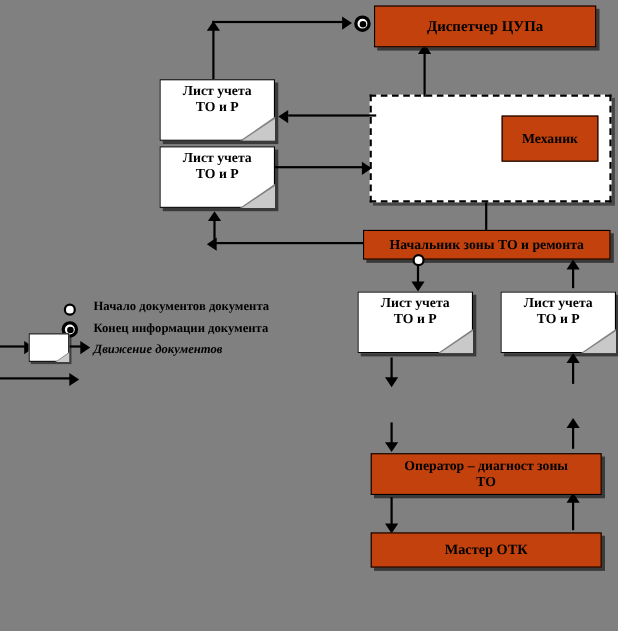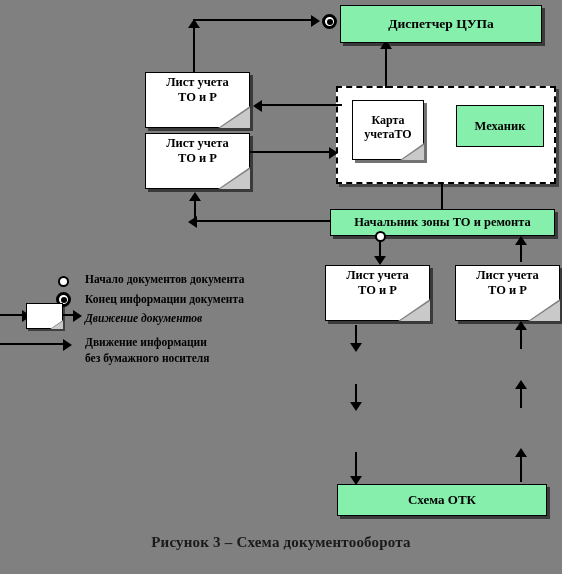--- a/index.html
+++ b/index.html
@@ -9,21 +9,21 @@
     font-family:"Liberation Serif", serif;
     overflow:hidden;
     position:relative;
   }
 
   .canvas{position:absolute;left:0;top:0;width:562px;height:574px;}
 
   
   .node{
     position:absolute;
-    background:#86efac;
+    background:#c2410c;
     border:1px solid #000000;
     box-sizing:border-box;
     color:#000000;
     font-weight:bold;
     font-family:"Liberation Serif", serif;
     text-align:center;
     display:flex;
     align-items:center;
     justify-content:center;
     line-height:1.18;
@@ -188,29 +188,20 @@
   </div>
 
   <div class="ln lnh" style="left:262px;top:104px;width:80px;"></div>
   <div class="arrow left" style="left:253px;top:100px;"></div>
 
   <div class="ln lnh" style="left:250px;top:151px;width:85px;"></div>
   <div class="arrow right" style="left:329px;top:147px;"></div>
 
   <div class="dashed-group" style="left:336px;top:86px;width:220px;height:98px;"></div>
 
-  <div class="doc" style="left:352px;top:100px;width:72px;height:60px;">
-    <div class="sheet"></div>
-    <div class="fold" style="width:24px;height:17px;">
-      <span class="tri1" style="border-left-width:24px;border-bottom-width:17px;"></span>
-      <span class="tri2" style="border-left-width:22px;border-bottom-width:15px;"></span>
-    </div>
-    <div class="txt" style="font-size:12px;white-space:pre-line;padding-bottom:6px;">Карта
-учетаТО</div>
-  </div>
 
   <div class="node shadow" style="left:330px;top:209px;width:225px;height:27px;font-size:12.5px;">
     <span class="lbl">Начальник зоны ТО и ремонта</span>
   </div>
 
   <div class="node" style="left:456px;top:105px;width:88px;height:42px;font-size:12.5px;">
     <span class="lbl">Механик</span>
   </div>
 
   <div class="ln lnv" style="left:441px;top:184px;height:25px;"></div>
@@ -254,29 +245,33 @@
   <div class="ln lnv" style="left:520px;top:325px;height:24px;"></div>
   <div class="arrow up" style="left:515px;top:321px;"></div>
 
 
   <div class="ln lnv" style="left:355px;top:384px;height:22px;"></div>
   <div class="arrow down" style="left:350px;top:402px;"></div>
 
   <div class="ln lnv" style="left:520px;top:384px;height:24px;"></div>
   <div class="arrow up" style="left:515px;top:380px;"></div>
 
+  <div class="node shadow" style="left:337px;top:412px;width:210px;height:38px;font-size:12.5px;align-items:flex-start;padding-top:3px;">
+    <span class="lbl" style="white-space:pre-line;">Оператор – диагност зоны
+ТО</span>
+  </div>
 
   <div class="ln lnv" style="left:355px;top:452px;height:28px;"></div>
   <div class="arrow down" style="left:350px;top:476px;"></div>
 
   <div class="ln lnv" style="left:520px;top:452px;height:30px;"></div>
   <div class="arrow up" style="left:515px;top:448px;"></div>
 
   <div class="node shadow" style="left:337px;top:484px;width:210px;height:32px;font-size:13px;">
-    <span class="lbl">Схема ОТК</span>
+    <span class="lbl">Мастер ОТК</span>
   </div>
 
   <div class="legend">
 
     <div class="marker-start" style="left:58px;top:8px;"></div>
     <div class="legend-row" style="left:85px;top:5px;">
       <span class="legend-text">Начало документов документа</span>
     </div>
 
     <div class="marker-end" style="left:56px;top:24px;">
@@ -289,29 +284,24 @@
     <div class="ln lnh" style="left:0px;top:46px;width:28px;"></div>
     <div class="arrow right" style="left:22px;top:42px;"></div>
     <div class="ln lnh" style="left:63px;top:46px;width:16px;"></div>
     <div class="arrow right" style="left:73px;top:42px;"></div>
     <div class="legend-row" style="left:85px;top:44px;font-style:italic;">
       <span class="legend-text">Движение документов</span>
     </div>
 
     <div class="ln lnh" style="left:0px;top:75px;width:68px;"></div>
     <div class="arrow right" style="left:63px;top:71px;"></div>
-    <div class="legend-row" style="left:85px;top:67px;line-height:1.35;">
-      <span class="legend-text">Движение информации
-без бумажного носителя</span>
-    </div>
   </div>
 
   <div class="legend-doc">
     <div class="sheet"></div>
     <div class="fold">
       <span class="tri1"></span>
         <span class="tri2"></span>
     </div>
   </div>
 
-  <div class="caption">Рисунок 3 – Схема документооборота</div>
 
 </div>
 
 </body></html>

